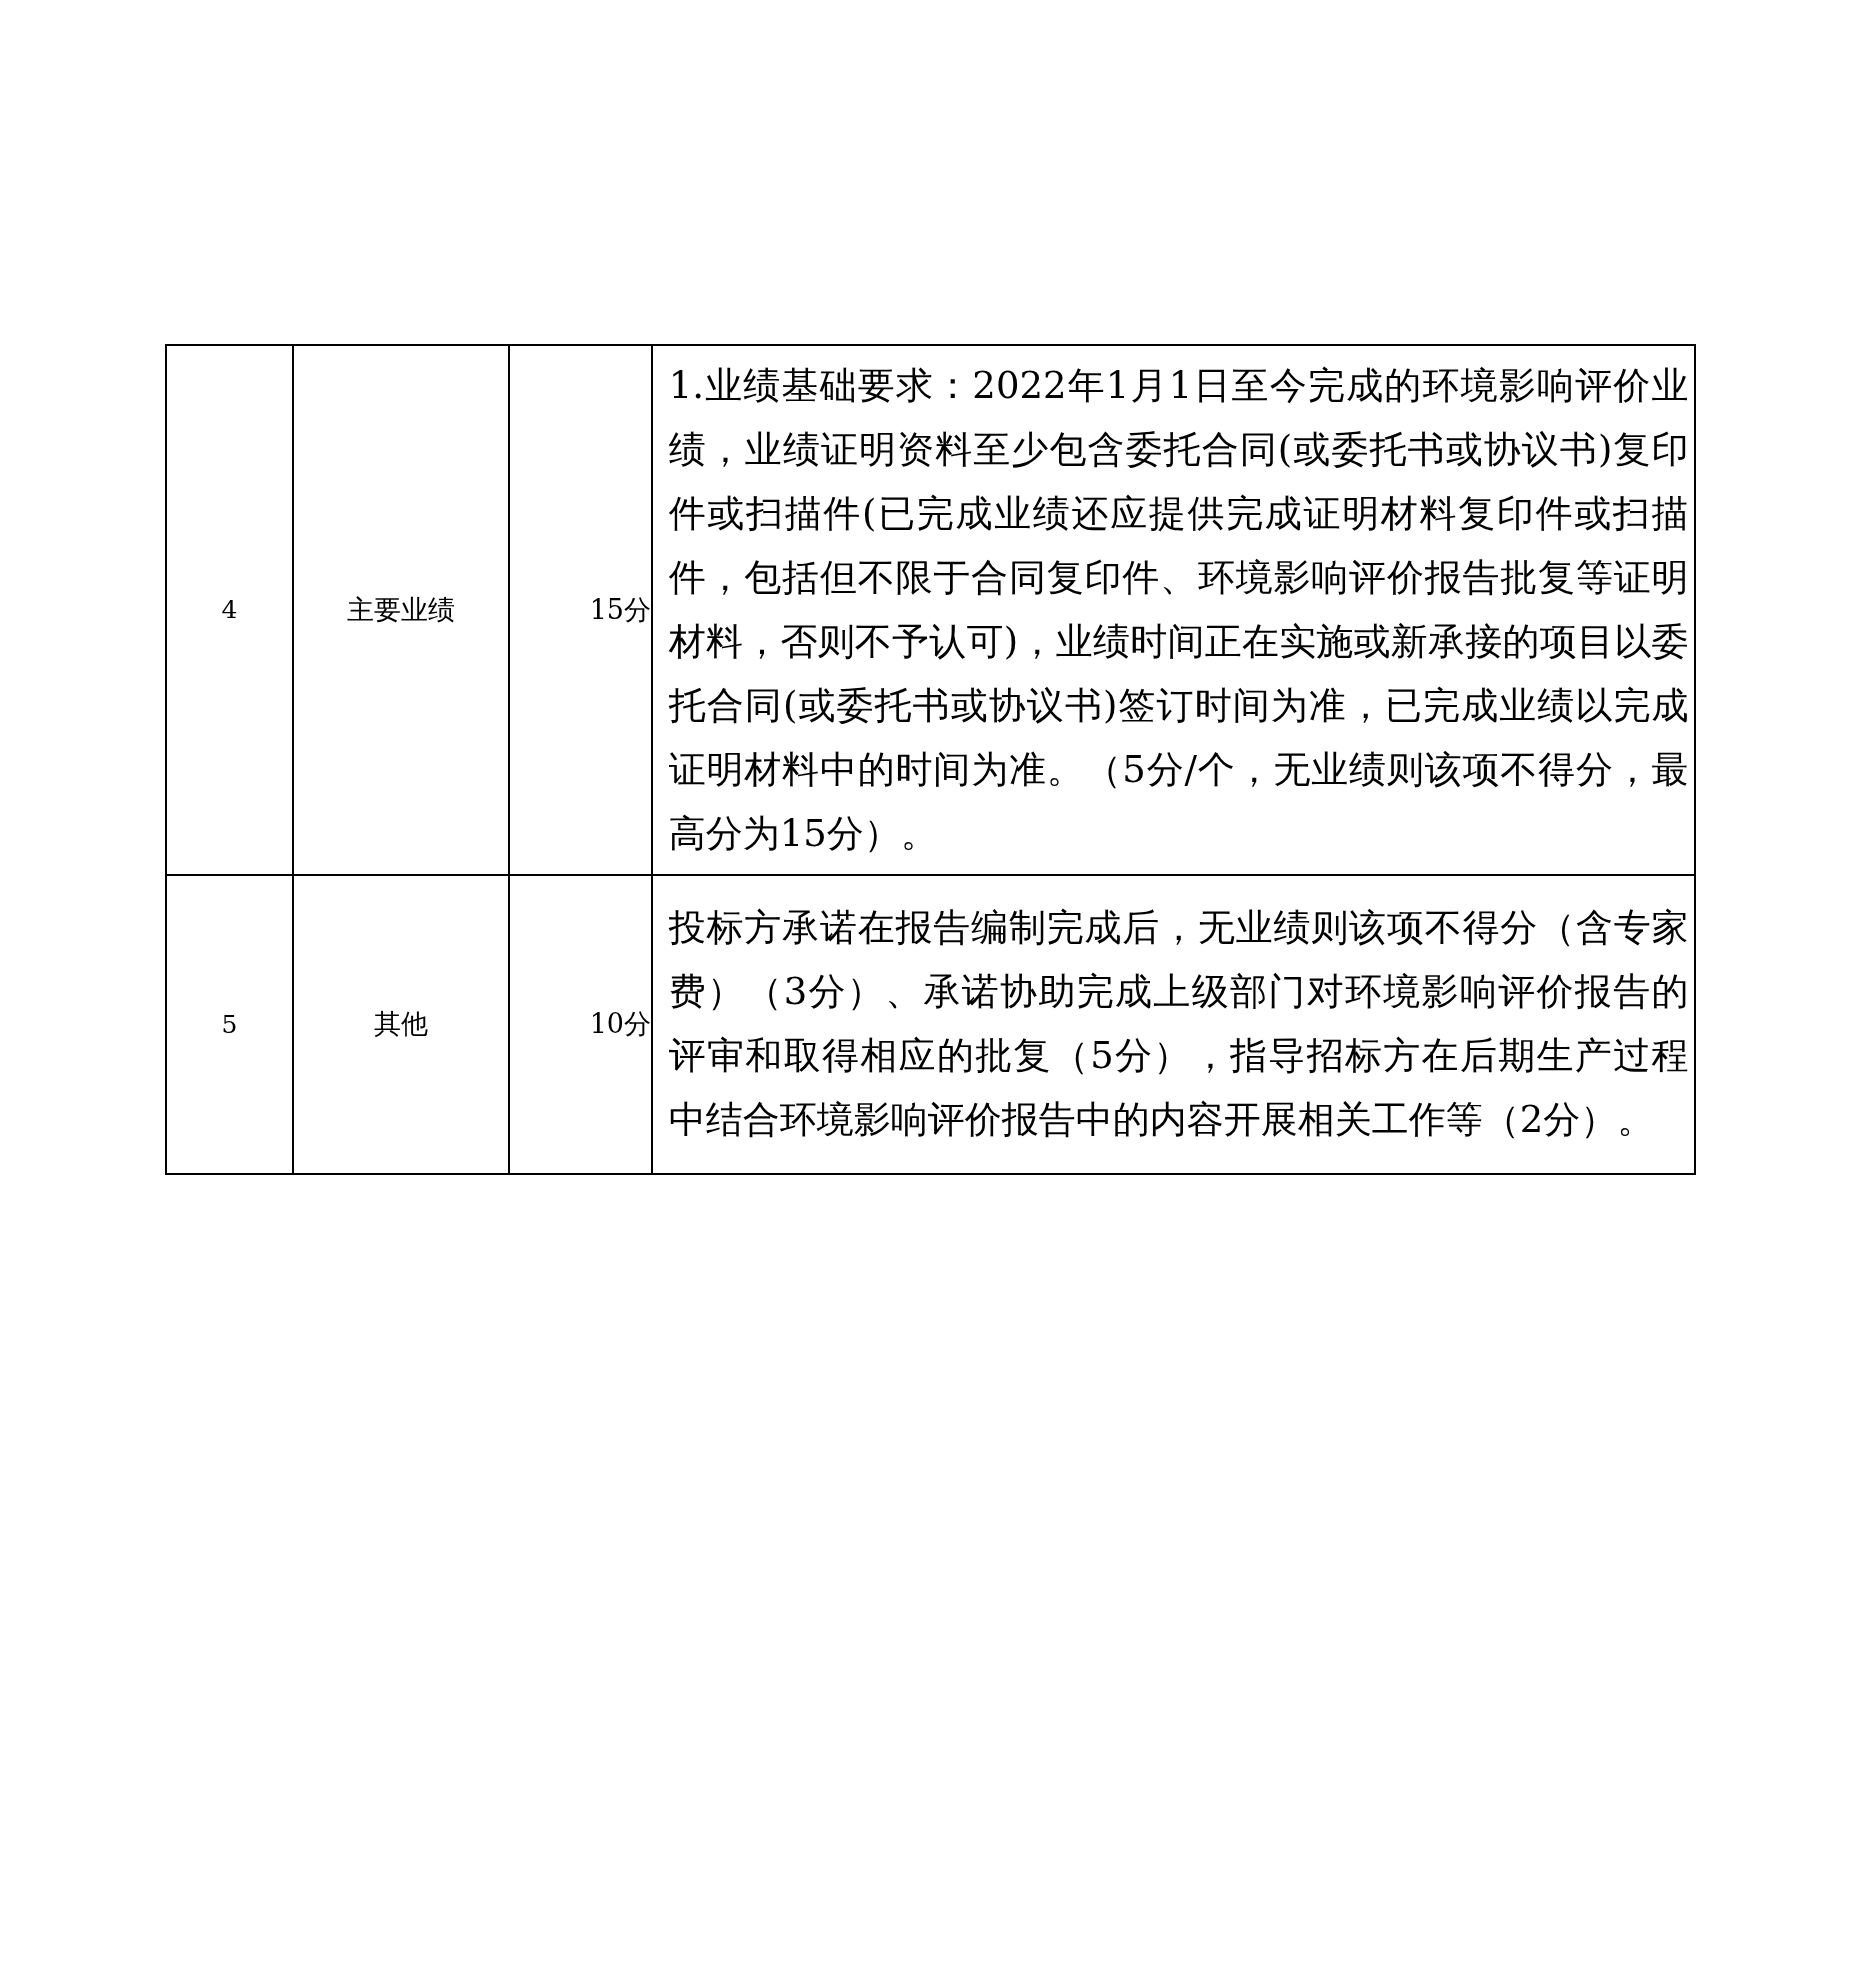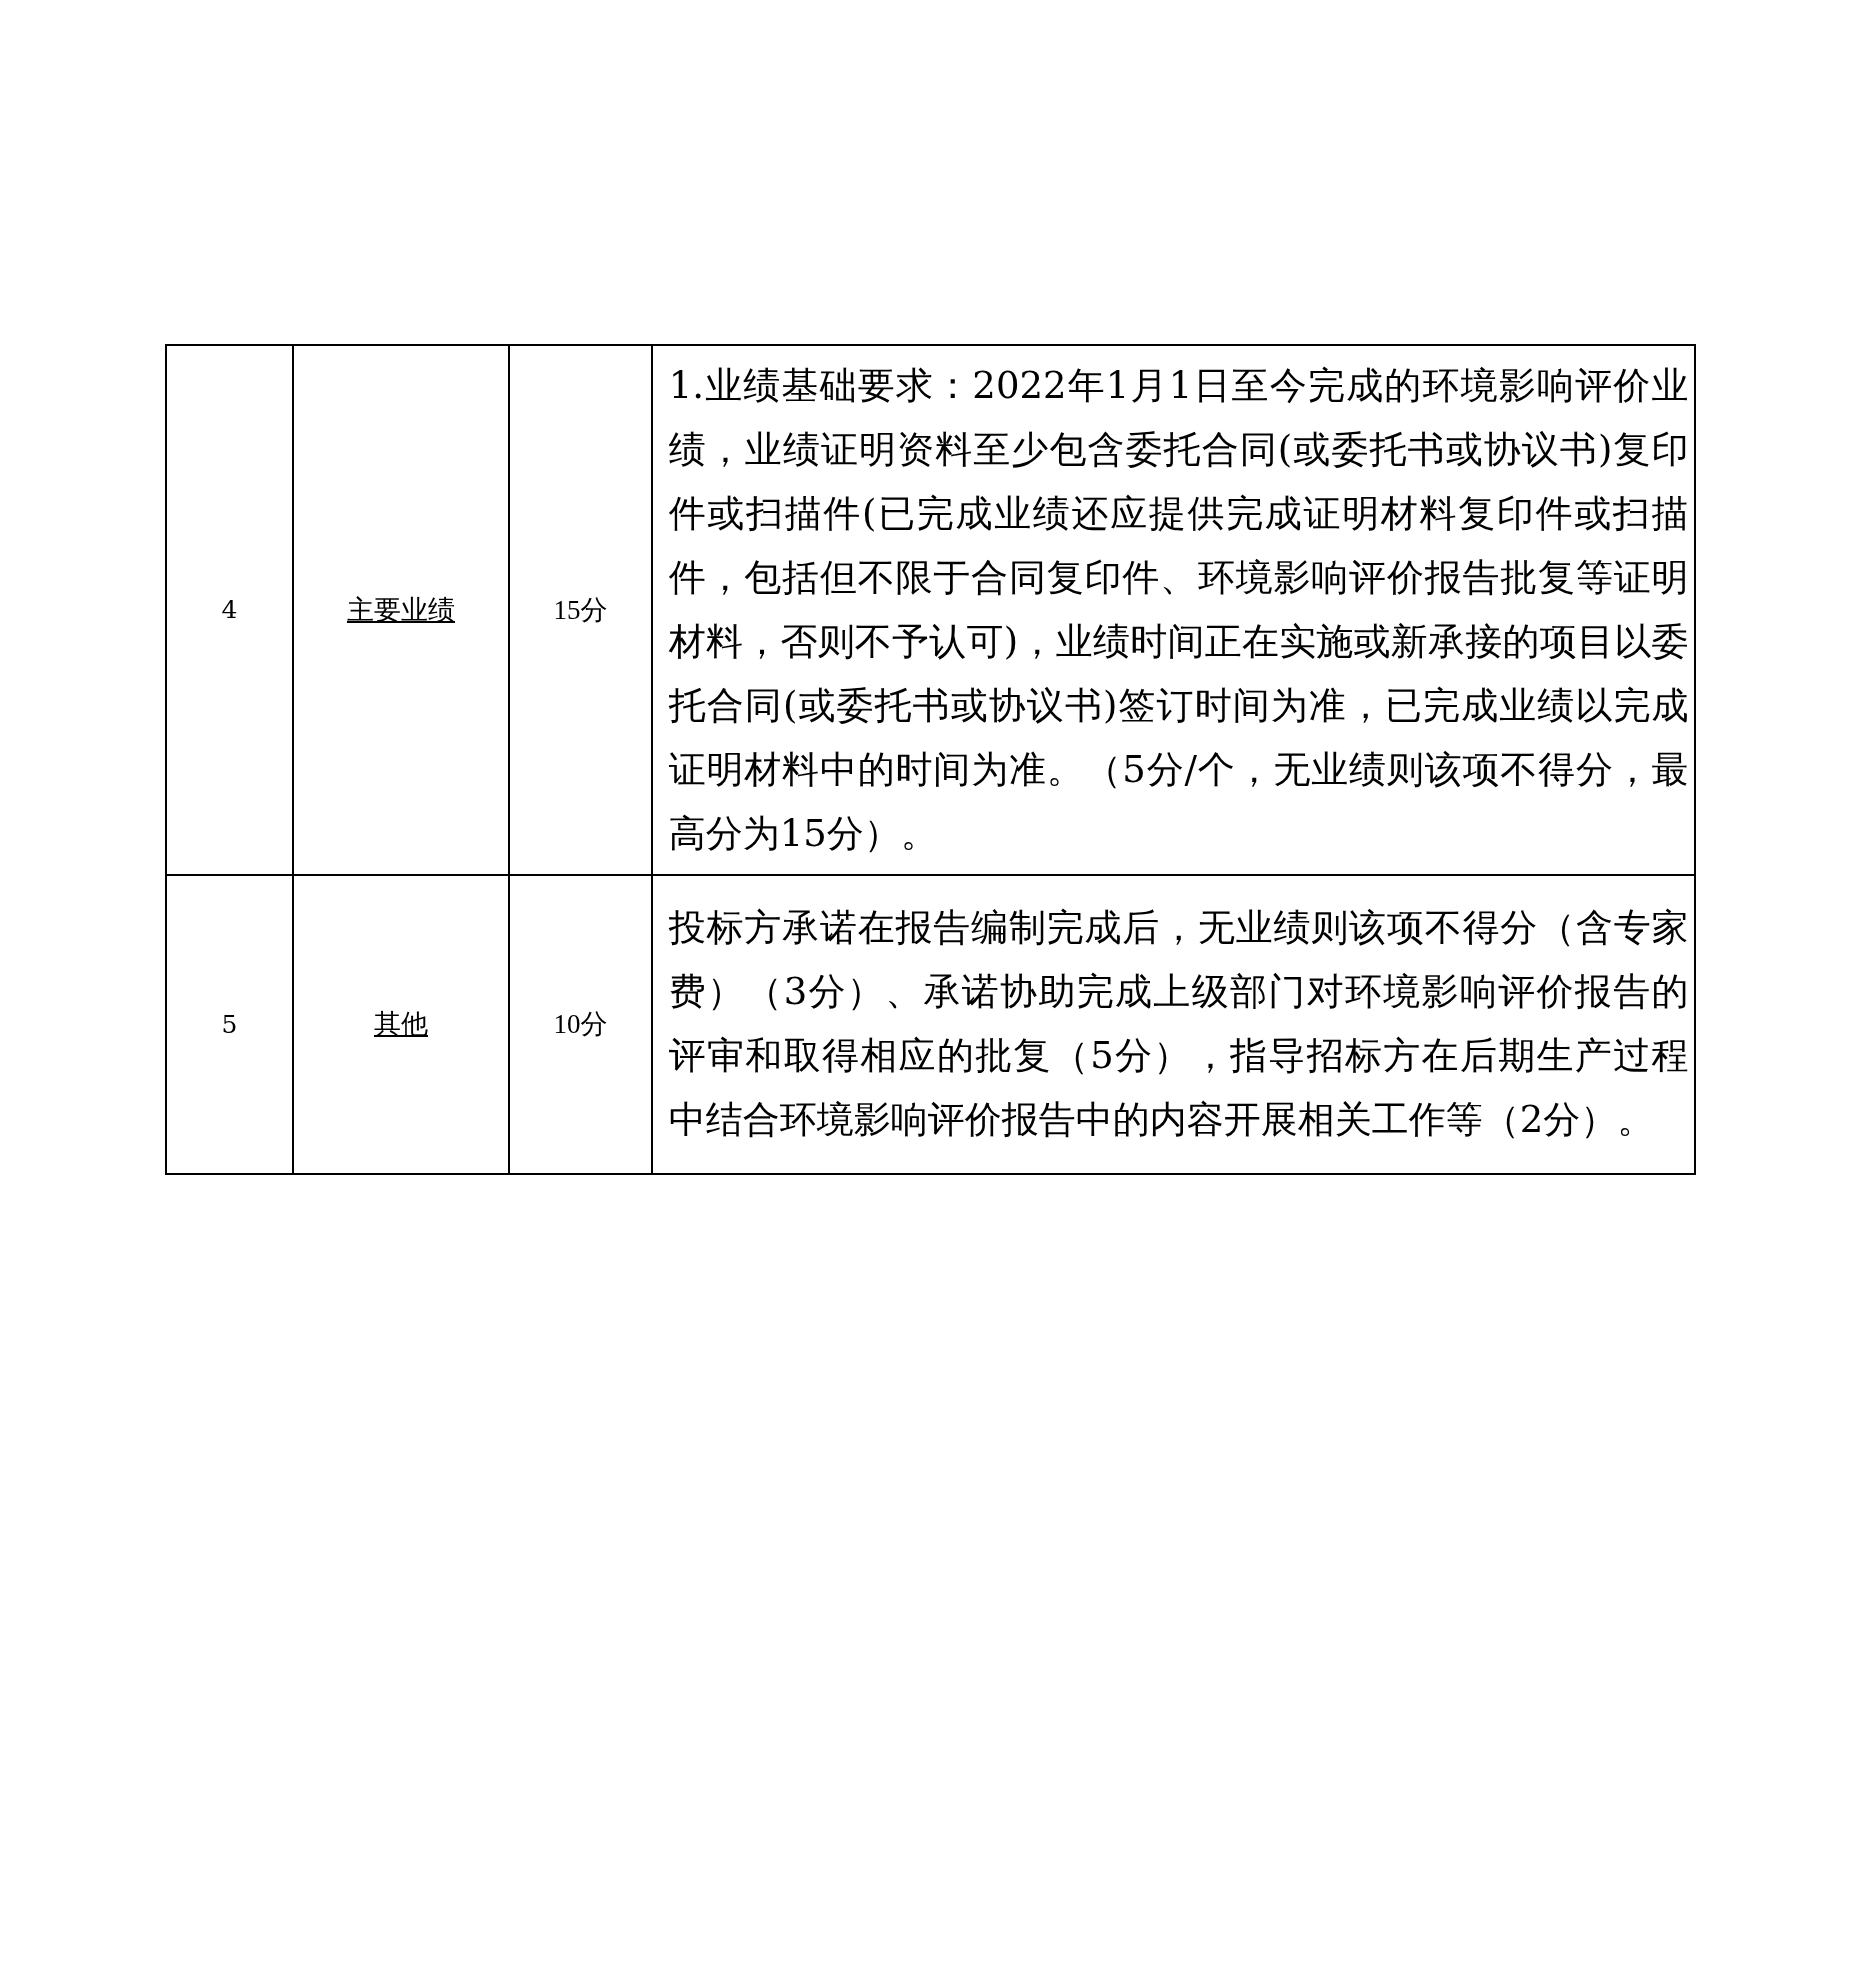--- a/index.html
+++ b/index.html
@@ -1,22 +1,22 @@
 <!DOCTYPE html>
 <html style="font-size:6.3px"><head>
 <meta charset="utf-8">
 <style>
   html, body { margin: 0; padding: 0; background: #ffffff; }
   body { width: 1872px; height: 2647px; position: relative; overflow: hidden;
          font-family: "DejaVu Serif", "Liberation Serif", serif; color: #000; }
   .tbl { position: absolute; left: 165px; top: 344px; width: 1531px; border-collapse: collapse; table-layout: fixed; }
   .tbl td { border: 2px solid #000; vertical-align: middle; padding: 0; }
   .c1 { width: 125px; text-align: center; font-size: 25px; }
-  .c2 { width: 214px; text-align: center; font-size: 27px; text-decoration: underline; }
-  .c3 { width: 141px; text-align: center; font-size: 27px; font-family: Liberation Serif, serif; }
+  .c2 { width: 214px; text-align: center; font-size: 27px; }
+  .c3 { width: 141px; text-align: right; font-size: 27px; }
   .c4 { font-size: 37px; line-height: 64px; padding: 7.9px 5.5px 7.9px 15.7px !important; text-align: justify; }
   .row4 { height: 499px; }
   .row5 { height: 299px; }
 </style>
 </head>
 <body>
 
 <table class="tbl">
   <tbody>
       <tr class="row4">

